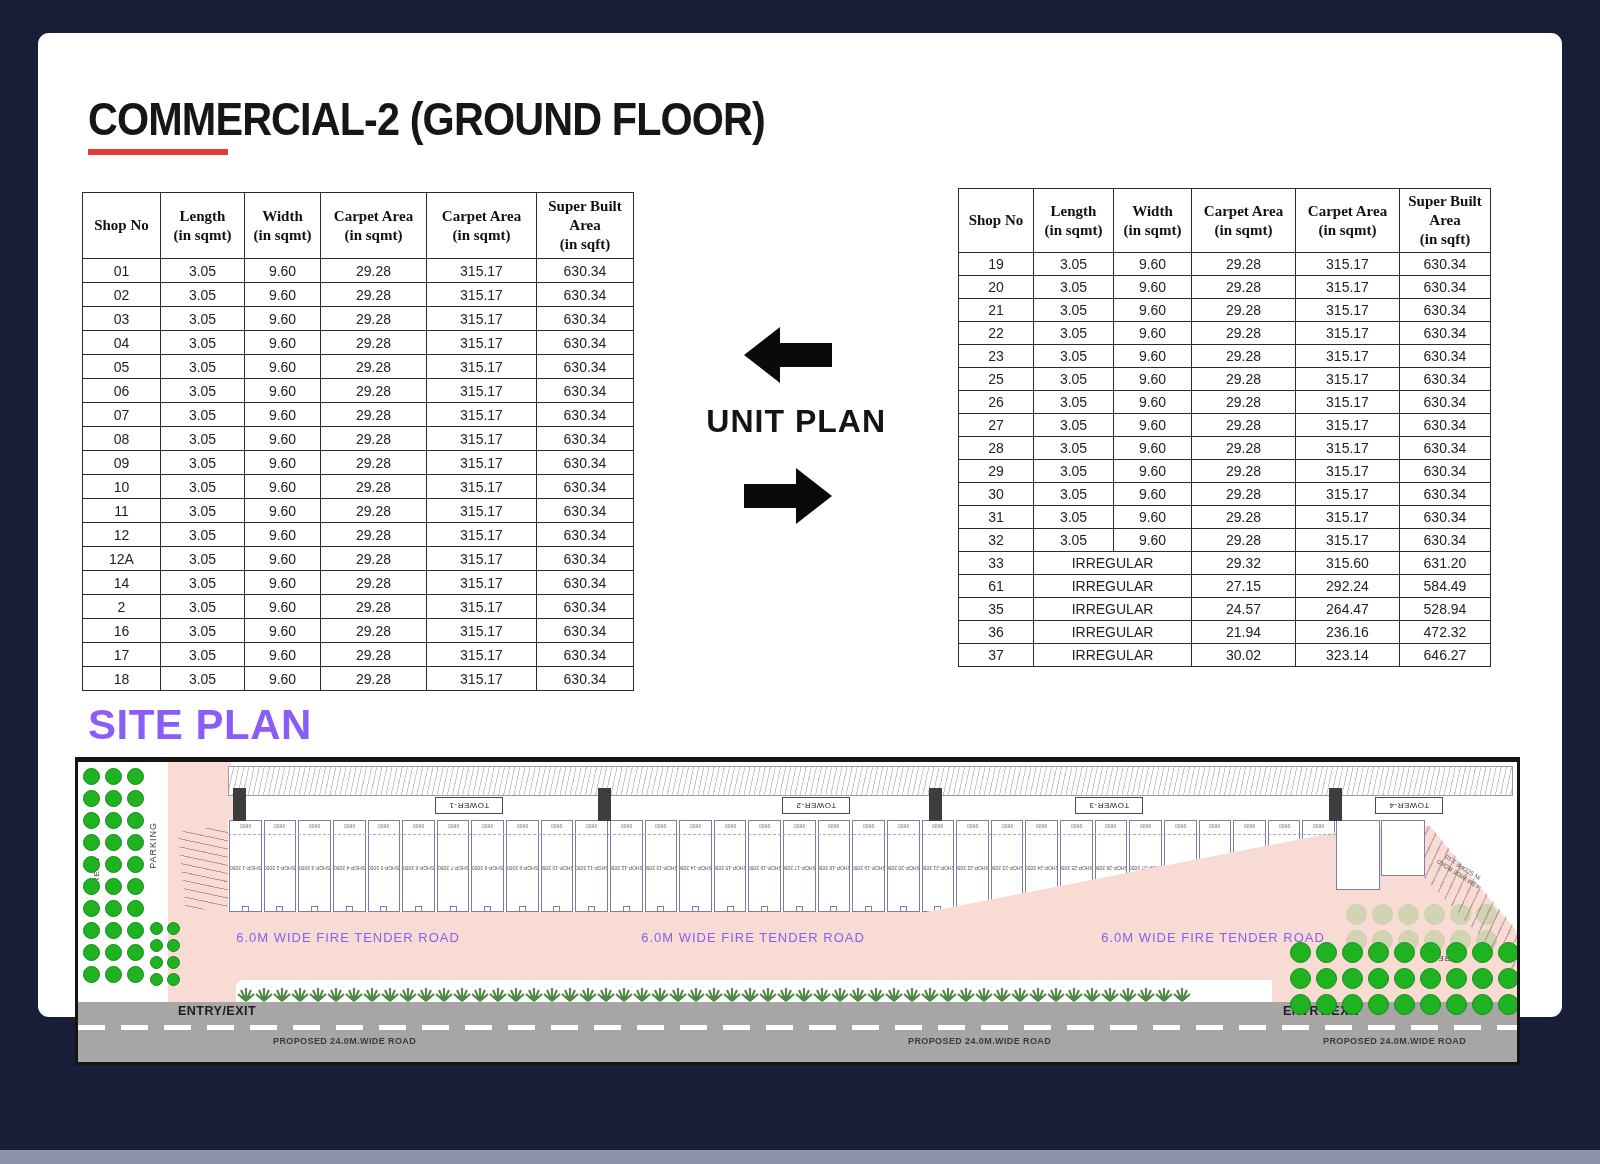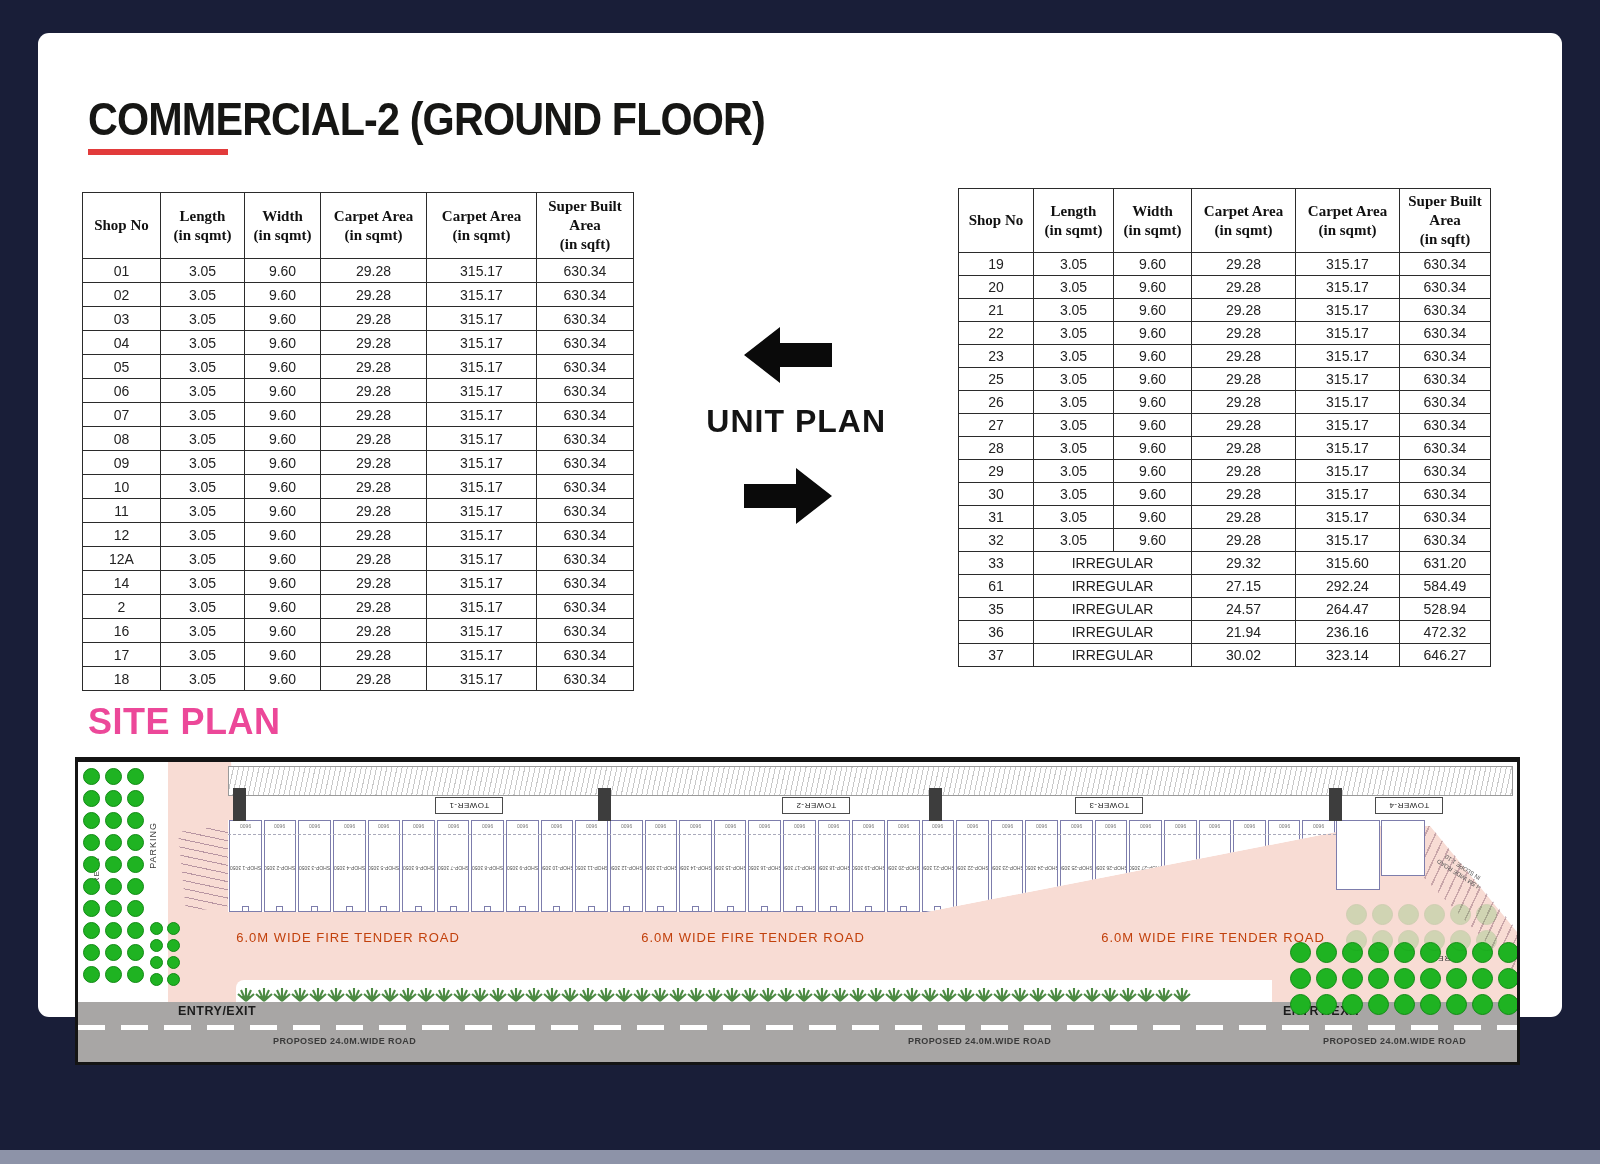--- a/index.html
+++ b/index.html
@@ -34,21 +34,21 @@
 
   
   .unit-plan{position:absolute;left:652px;top:285px;width:196px;text-align:right;}
   .unit-plan .arrow{display:block;margin:0 auto;}
   .unit-plan .arrow.a1{margin-top:5px;}
   .unit-plan .label{display:block;margin-top:16px;font-size:32px;font-weight:700;
     letter-spacing:1px;color:#141414;white-space:nowrap;}
   .unit-plan .arrow.a2{margin-top:24px;}
 
   
-  .site-heading{position:absolute;left:50px;top:668px;font-size:36px;font-weight:700;color:#ec4899;letter-spacing:0.5px;}
+  .site-heading{position:absolute;left:50px;top:668px;font-size:42px;font-weight:700;color:#8b5cf6;letter-spacing:0.5px;}
 
   
   .plan{position:absolute;left:37px;top:724px;width:1445px;height:308px;
     border:3px solid #141414;border-top-width:5px;background:#ffffff;box-sizing:border-box;overflow:hidden;}
   .plan *{box-sizing:border-box;}
 
   .pink-road{position:absolute;left:0;top:0;width:1439px;height:300px;background:#f8dcd4;
     clip-path:polygon(90px 0,153px 0,164px 150px,848px 150px,1258px 64px,1352px 64px,1439px 170px,1439px 240px,90px 240px);}
   .hatch-ramp-left{position:absolute;left:0;top:0;width:1439px;height:300px;
     background:repeating-linear-gradient(12deg,transparent 0 7px,rgba(130,90,120,.55) 7px 8px);
@@ -85,21 +85,21 @@
     border-radius:8px 0 0 0;display:flex;align-items:flex-end;overflow:hidden;}
   .palms svg{flex:none;margin-right:-2px;}
 
   .gray-road{position:absolute;left:0;top:240px;width:1439px;height:60px;background:#a8a6a5;}
   .road-dash{position:absolute;left:0;top:23px;width:1439px;height:5px;
     background:repeating-linear-gradient(90deg,#ffffff 0 27px,transparent 27px 43px);}
   .entry-exit{position:absolute;top:2px;font-size:12.5px;font-weight:700;color:#1c1c1c;letter-spacing:.5px;}
   .proposed{position:absolute;top:34px;font-size:9px;font-weight:700;color:#3a3a3a;letter-spacing:.4px;white-space:nowrap;}
 
   .fire-label{position:absolute;top:168px;width:320px;text-align:center;font-size:13px;
-    color:#c2410c;letter-spacing:1px;white-space:nowrap;}
+    color:#8b5cf6;letter-spacing:1px;white-space:nowrap;}
   .ramp-left-label{position:absolute;left:166px;top:64px;writing-mode:vertical-rl;transform:rotate(180deg);
     font-size:6px;color:#555;white-space:pre-line;line-height:1.4;}
   .ramp-right-label{position:absolute;left:1358px;top:100px;font-size:6px;color:#555;
     transform:rotate(213deg);white-space:pre-line;line-height:1.4;text-align:center;}
   .green-right-label{position:absolute;left:1346px;top:192px;font-size:8px;color:#3a3a3a;
     letter-spacing:1px;transform:rotate(180deg);}
 </style>
 </head>
 <body>
 

